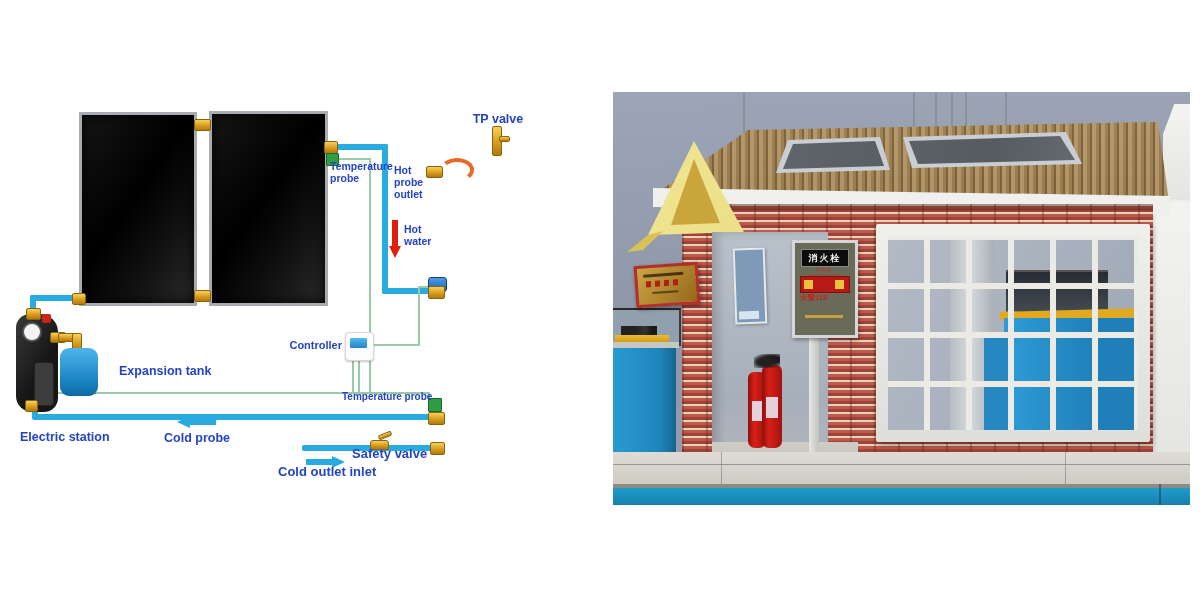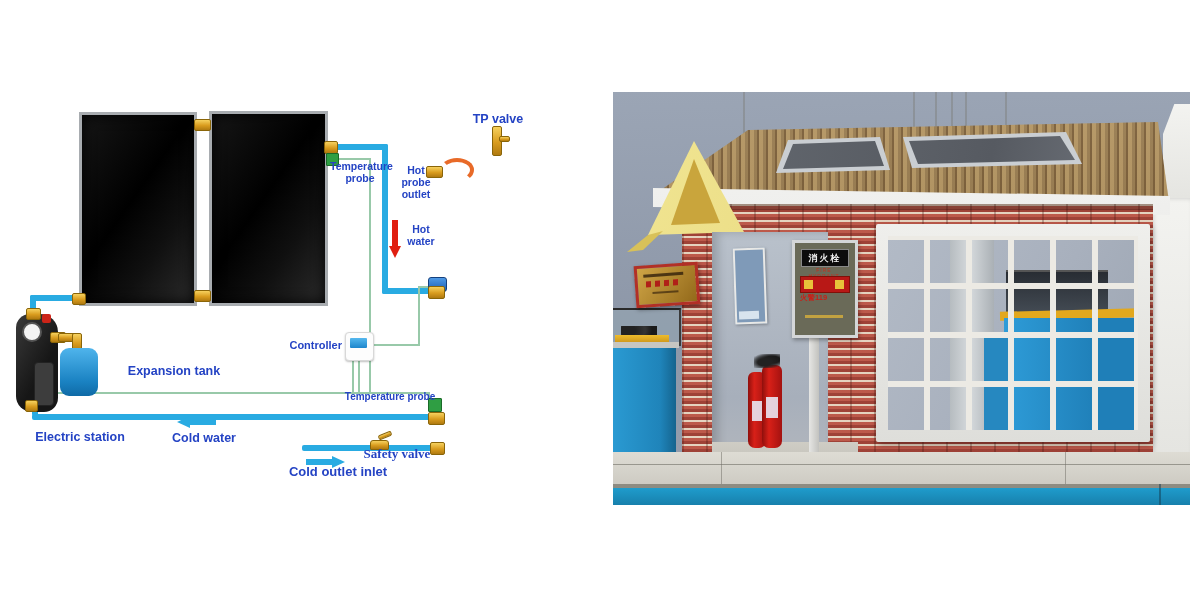--- a/index.html
+++ b/index.html
@@ -5,21 +5,21 @@
   html,body{margin:0;padding:0;background:#fff;}
   #canvas{position:relative;width:1200px;height:600px;background:#fff;overflow:hidden;
           font-family:"Liberation Sans",sans-serif;}
   .abs{position:absolute;}
   
   .pipe{position:absolute;background:#29abe2;border-radius:2px;}
   .wire{position:absolute;background:#98c9a9;}
   .gold{position:absolute;background:linear-gradient(180deg,#f6d15e,#d99c1e 55%,#b07a10);
         border:1px solid #8a6508;border-radius:2px;}
   .probe{position:absolute;background:#2f9e43;border:1px solid #1a6a28;border-radius:1px;}
-  .lbl{position:absolute;color:#2443c4;font-weight:bold;line-height:1.15;text-align:center;}
+  .lbl{position:absolute;color:#2443c4;font-weight:bold;line-height:1.15;}
   .panel{position:absolute;background:linear-gradient(125deg,#161616,#000 45%,#101010 70%,#2b2b2b);
          border:3px solid #a8acb0;box-shadow:inset 0 0 14px #000;}
   .tank{position:absolute;left:436px;top:150px;width:122px;height:318px;
         background:linear-gradient(180deg,#ffe113,#ffd400);border:2px solid #4a4410;border-radius:18px;}
   .dome{position:absolute;left:9px;top:24px;width:100px;height:282px;
         border:2px solid #e87818;
         border-radius:46px 46px 22px 22px / 56px 56px 18px 18px;
         background:linear-gradient(180deg,#c e);
         background:linear-gradient(180deg,#c81a10,#dd2b14 28%,#ee6a32 55%,#f6ac80 78%,#fbdfd0 96%);}
   .glow{position:absolute;left:12px;top:168px;width:88px;height:60px;
@@ -113,23 +113,23 @@
     <div class="abs" style="left:392px;top:220px;width:6px;height:26px;background:#e01e10;"></div>
     <div class="abs arrD" style="left:389px;top:246px;"></div>
 
     <div class="lbl" style="left:466px;top:112px;width:64px;font-size:12.5px;text-align:center;">TP valve</div>
     <div class="lbl" style="left:330px;top:160px;width:60px;font-size:10.5px;">Temperature probe</div>
     <div class="lbl" style="left:394px;top:164px;width:44px;font-size:10.5px;">Hot probe outlet</div>
     <div class="lbl" style="left:404px;top:223px;width:34px;font-size:10.5px;">Hot water</div>
     <div class="lbl" style="left:284px;top:339px;width:58px;font-size:11px;text-align:right;">Controller</div>
     <div class="lbl" style="left:103px;top:364px;width:110px;font-size:12.5px;margin-left:16px;">Expansion tank</div>
     <div class="lbl" style="left:20px;top:430px;width:120px;font-size:12.5px;">Electric station</div>
-    <div class="lbl" style="left:164px;top:431px;width:80px;font-size:12.5px;">Cold water</div>
+    <div class="lbl" style="left:164px;top:431px;width:80px;font-size:12.5px;">Cold probe</div>
     <div class="lbl" style="left:342px;top:391px;width:96px;font-size:10px;">Temperature probe</div>
-    <div class="lbl" style="left:352px;top:447px;width:90px;font-size:13px;font-family:Liberation Serif, serif;">Safety valve</div>
+    <div class="lbl" style="left:352px;top:447px;width:90px;font-size:13px;">Safety valve</div>
     <div class="lbl" style="left:278px;top:465px;width:120px;font-size:13px;">Cold outlet inlet</div>
   </div>
 
   <div id="photo">
 
     <div class="stain" style="left:130px;height:42px;"></div>
     <div class="stain" style="left:300px;height:96px;"></div>
     <div class="stain" style="left:322px;height:62px;"></div>
     <div class="stain" style="left:338px;height:102px;"></div>
     <div class="stain" style="left:352px;height:72px;"></div>

